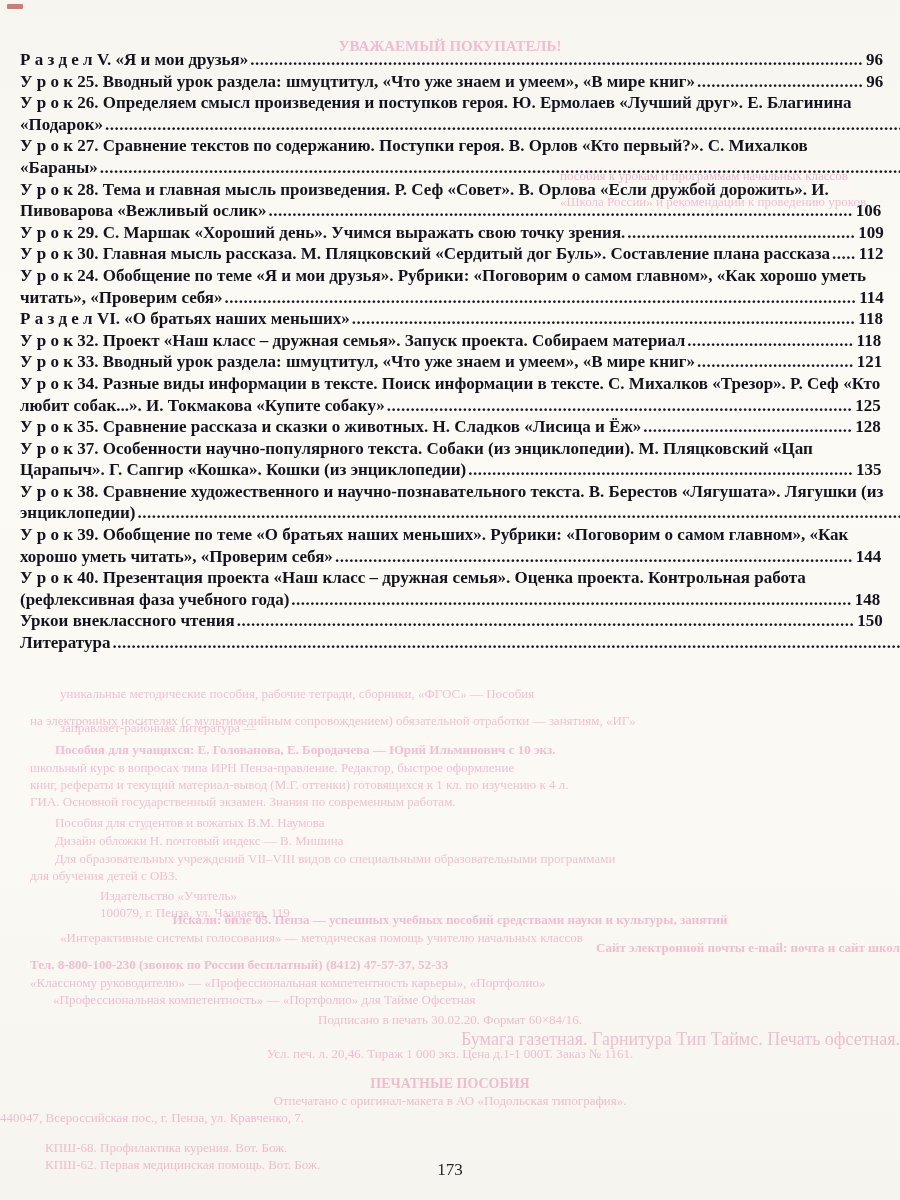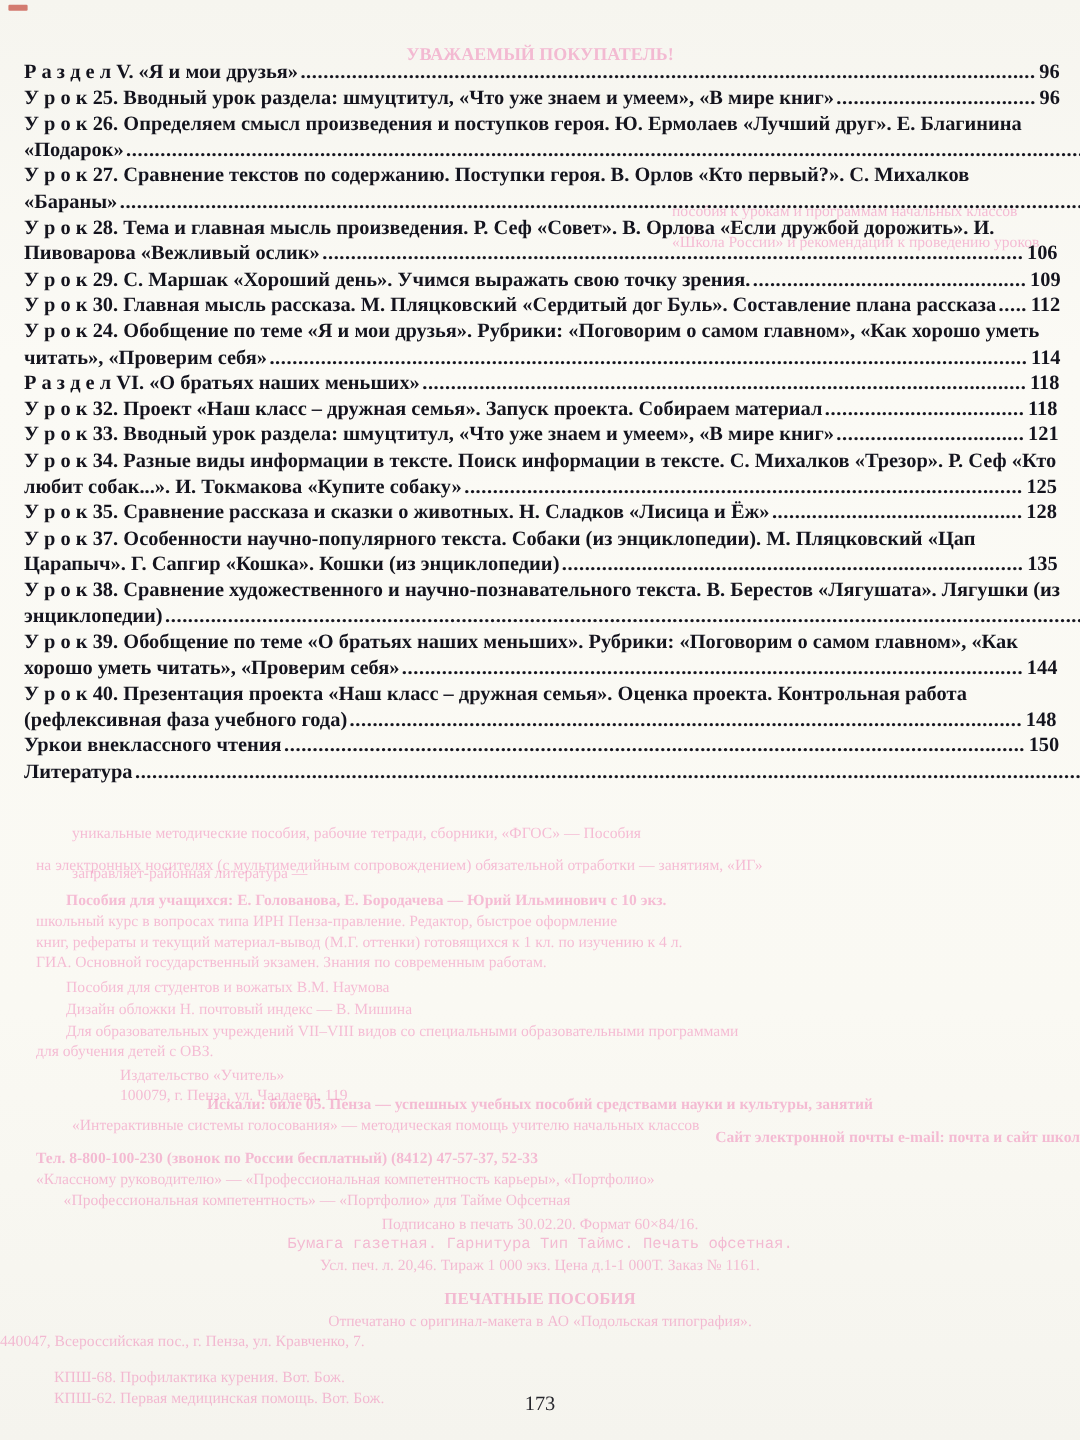--- a/index.html
+++ b/index.html
@@ -74,21 +74,21 @@
       <div class="ghost-line" style="top: 868px; left: 30px; font-size: 13px;">для обучения детей с ОВЗ.</div>
       <div class="ghost-line" style="top: 888px; left: 100px; font-size: 13px;">Издательство «Учитель»</div>
       <div class="ghost-line" style="top: 905px; left: 100px; font-size: 13px;">100079, г. Пенза, ул. Чаадаева, 119</div>
       <div class="ghost-line gbold" style="top: 912px; left: 0px; right: 0px; text-align: center; font-size: 13px;">Искали: биле 05. Пенза — успешных учебных пособий средствами науки и культуры, занятий</div>
       <div class="ghost-line" style="top: 930px; left: 60px; font-size: 13px;">«Интерактивные системы голосования» — методическая помощь учителю начальных классов</div>
       <div class="ghost-line gbold" style="top: 940px; left: 0px; right: 0px; text-align: right; font-size: 13px;">Сайт электронной почты e-mail: почта и сайт школ</div>
       <div class="ghost-line gbold" style="top: 957px; left: 30px; font-size: 13px;">Тел. 8-800-100-230 (звонок по России бесплатный) (8412) 47-57-37, 52-33</div>
       <div class="ghost-line" style="top: 975px; left: 30px; font-size: 13px; text-align: right;">«Классному руководителю» — «Профессиональная компетентность карьеры», «Портфолио»</div>
       <div class="ghost-line" style="top: 992px; left: 30px; font-size: 13px; margin-left: 23px;">«Профессиональная компетентность» — «Портфолио» для Тайме Офсетная</div>
       <div class="ghost-line" style="top: 1012px; left: 0px; right: 0px; text-align: center; font-size: 13px;">Подписано в печать 30.02.20. Формат 60×84/16.</div>
-      <div class="ghost-line" style="top: 1029px; left: 0px; right: 0px; text-align: center; font-size: 13px; font-family: Liberation Mono, monospace;">Бумага газетная. Гарнитура Тип Таймс. Печать офсетная.</div>
+      <div class="ghost-line" style="top: 1029px; left: 0px; right: 0px; text-align: right; font-size: 18px;">Бумага газетная. Гарнитура Тип Таймс. Печать офсетная.</div>
       <div class="ghost-line" style="top: 1046px; left: 0px; right: 0px; text-align: center; font-size: 13px;">Усл. печ. л. 20,46. Тираж 1 000 экз. Цена д.1-1 000Т. Заказ № 1161.</div>
       <div class="ghost-line gbold" style="top: 1076px; left: 0px; right: 0px; text-align: center; font-size: 14px;">ПЕЧАТНЫЕ ПОСОБИЯ</div>
       <div class="ghost-line" style="top: 1093px; left: 0px; right: 0px; text-align: center; font-size: 13px;">Отпечатано с оригинал-макета в АО «Подольская типография».</div>
       <div class="ghost-line" style="top: 1110px; left: 0px; right: 0px; font-size: 13px;">440047, Всероссийская пос., г. Пенза, ул. Кравченко, 7.</div>
       <div class="ghost-line" style="top: 1140px; left: 45px; font-size: 13px;">КПШ-68. Профилактика курения. Вот. Бож.</div>
       <div class="ghost-line" style="top: 1157px; left: 45px; font-size: 13px;">КПШ-62. Первая медицинская помощь. Вот. Бож.</div>
     </div>
   <div class="toc">
       <div class="toc-entry section"><span class="toc-text">Р а з д е л  V. «Я и мои друзья»</span><span class="toc-dots">.................................................................................................................................</span><span class="toc-page">96</span></div>
       <div class="toc-entry"><span class="toc-text">У р о к  25. Вводный урок раздела: шмуцтитул, «Что уже знаем и умеем», «В мире книг»</span><span class="toc-dots">...................................</span><span class="toc-page">96</span></div>

